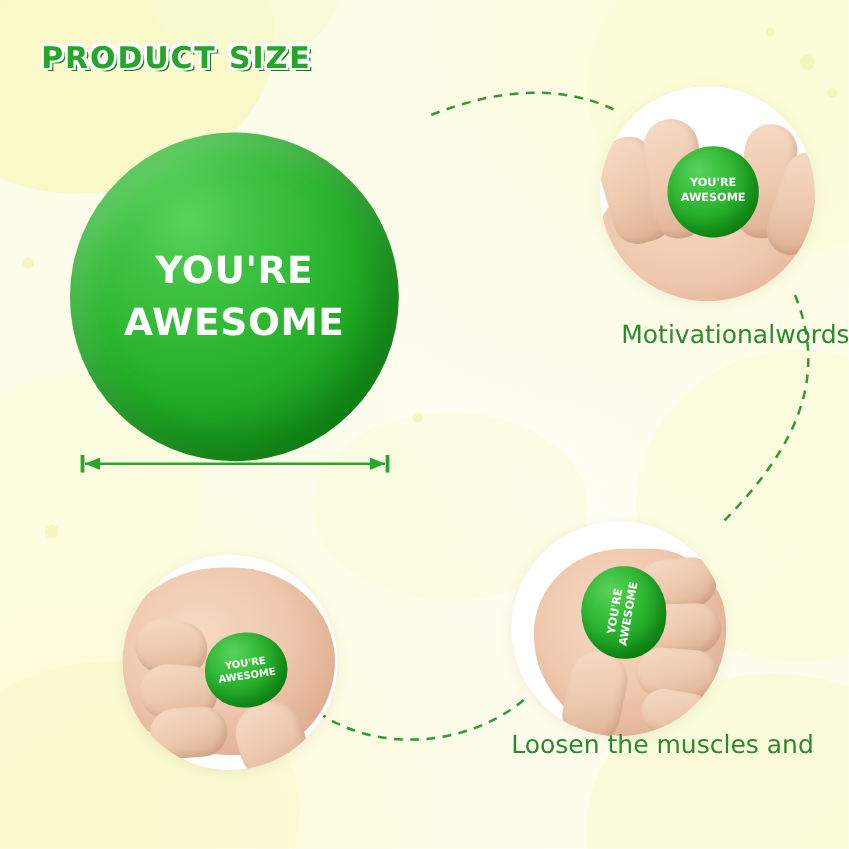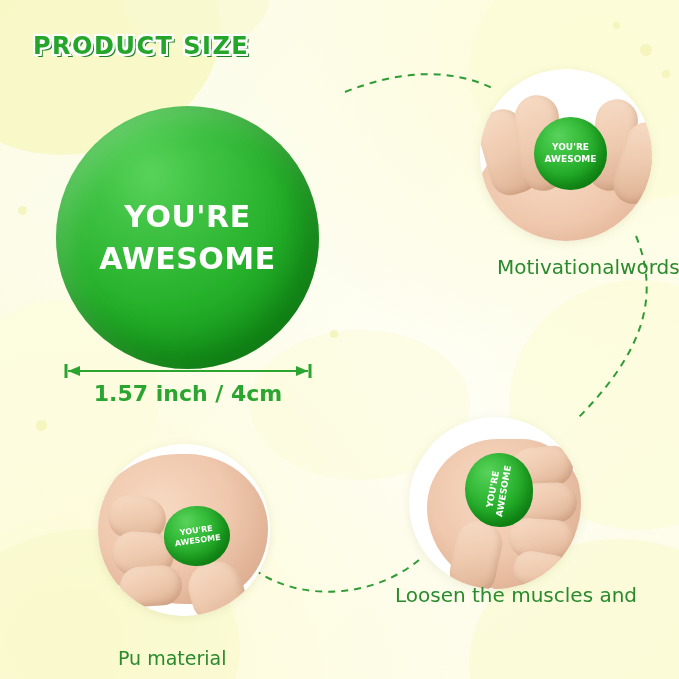--- a/index.html
+++ b/index.html
@@ -192,21 +192,21 @@
   #photo3 { left: 98px; top: 444px; width: 172px; height: 172px; }
 
   .caption {
     position: absolute;
     color: #2a8a2e;
     font-family: "DejaVu Sans", sans-serif;
     font-size: 20px;
     line-height: 1.45;
   }
   #cap1 { left: 497px; top: 253px; }
-  #cap2 { left: 395px; top: 581px; text-align: center; }
+  #cap2 { left: 409px; top: 581px; text-align: center; }
   #cap3 { left: 118px; top: 645px; font-size: 19px; }
 
   .dash-svg { position: absolute; left: 0; top: 0; pointer-events: none; }
 </style>
 </head>
 <body>
 
 <div id="page">
 
   <div class="blob blob-tl"></div>
@@ -237,21 +237,20 @@
     <div class="txt">AWESOME</div>
   </div>
 
   <svg class="dim-line" width="248" height="18" viewBox="0 0 248 18">
     <line x1="2" y1="2" x2="2" y2="16" stroke="#2aa52f" stroke-width="3"></line>
     <line x1="246" y1="2" x2="246" y2="16" stroke="#2aa52f" stroke-width="3"></line>
     <line x1="4" y1="9" x2="244" y2="9" stroke="#2aa52f" stroke-width="2"></line>
     <polygon points="4,9 16,4 16,14" fill="#2aa52f"></polygon>
     <polygon points="244,9 232,4 232,14" fill="#2aa52f"></polygon>
   </svg>
-  <div class="dim-caption">1.57 inch / 4cm</div>
 
   <div class="photo" id="photo1">
     <div class="photo-inner">
       <div class="skin" style="left:-6px;top:56px;width:190px;height:130px;border-radius:55% 45% 40% 50% / 60% 55% 45% 40%;"></div>
       <div class="finger" style="left:4px;top:40px;width:46px;height:86px;border-radius:26px 22px 18px 20px;transform:rotate(-16deg);"></div>
       <div class="finger" style="left:38px;top:26px;width:44px;height:96px;border-radius:24px;transform:rotate(-7deg);"></div>
       <div class="finger" style="left:112px;top:30px;width:42px;height:92px;border-radius:24px;transform:rotate(9deg);"></div>
       <div class="finger" style="left:140px;top:52px;width:40px;height:84px;border-radius:22px;transform:rotate(18deg);"></div>
       <div class="ball-small" style="left:54px;top:48px;width:73px;height:73px;">
         <div class="lbl" style="font-size:9px;">
@@ -291,15 +290,14 @@
       <div class="finger" style="left:22px;top:122px;width:62px;height:40px;border-radius:20px;transform:rotate(-4deg);"></div>
       <div class="finger" style="left:92px;top:118px;width:54px;height:60px;border-radius:24px;transform:rotate(-16deg);"></div>
       <div class="ball-small" style="left:66px;top:62px;width:66px;height:60px;border-radius:50% 50% 52% 48%;">
         <div class="lbl" style="font-size:8px;transform:rotate(-8deg);">
           <span>YOU'RE</span><br>
           <span>AWESOME</span>
         </div>
       </div>
     </div>
   </div>
-  <div class="caption" id="cap3">Pu material</div>
 
 </div>
 
 </body></html>

